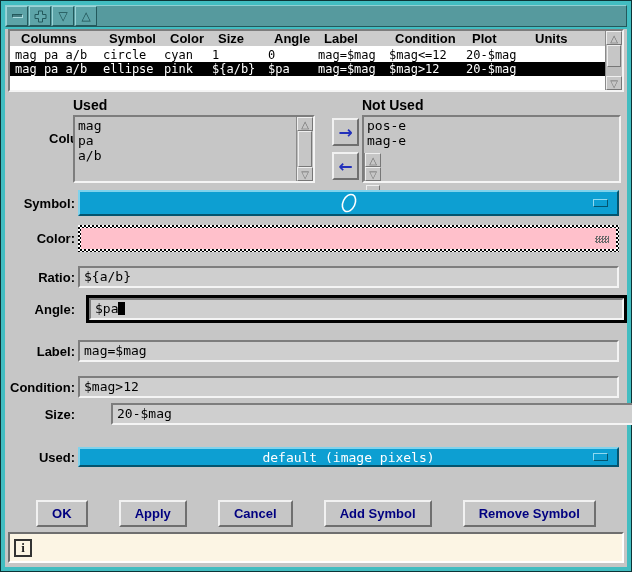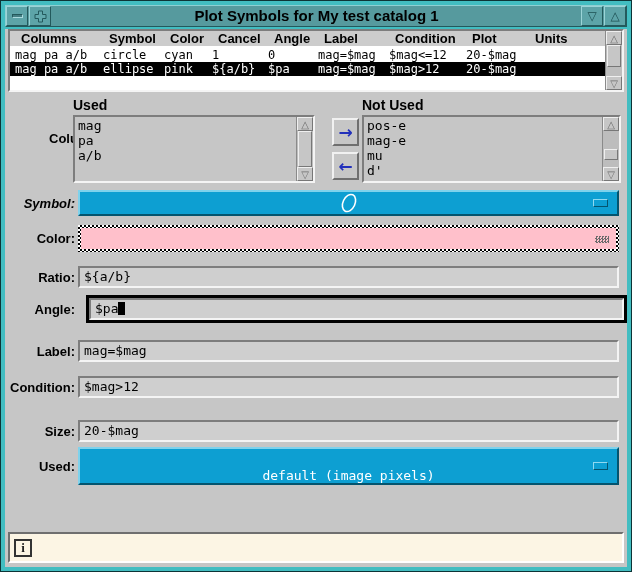--- a/index.html
+++ b/index.html
@@ -157,38 +157,37 @@
 
   <div class="titlebar">
     <div class="tb-btn">
       <div class="wb-dash"></div>
     </div>
     <div class="tb-btn">
       <svg width="13" height="13">
         <path d="M4.5 1h4v3.5H12v4H8.5V12h-4V8.5H1v-4h3.5z" fill="#62a9ad" stroke="#23595c" stroke-width="1"></path>
       </svg>
     </div>
-    <div class="tb-title">Plot Symbols for My test catalog 1</div>
     <div class="tb-btn">
       <span>▽</span>
     </div>
     <div class="tb-btn" style="margin-right:0;">
       <span>△</span>
     </div>
   </div>
 
   <div class="main">
 
     <div class="table-wrap sunken">
       <div class="table-cols">
         <div class="thead">
             <span>Columns</span>
             <span>Symbol</span>
             <span>Color</span>
-            <span>Cancel</span>
+            <span>Size</span>
             <span>Angle</span>
             <span>Label</span>
             <span>Condition</span>
             <span>Plot</span>
             <span>Units</span>
           </div>
         <div>
             <div class="trow">
               <span>mag pa a/b</span>
               <span>circle</span>
@@ -241,37 +240,37 @@
       </div>
     </div>
 
     <button class="xfer-btn raised" style="left:327px;top:89px;">
       <span>→</span>
     </button>
     <button class="xfer-btn raised" style="left:327px;top:123px;">
       <span>←</span>
     </button>
 
-    <div class="listbox sunken" style="left:357px;top:86px;width:259px;">
+    <div class="listbox sunken" style="left:357px;top:86px;width:259px;flex-direction:column;">
       <div class="list-items">
           <div class="litem">pos-e</div>
           <div class="litem">mag-e</div>
           <div class="litem">mu</div>
           <div class="litem">d'</div>
         </div>
       <div class="vscroll">
         <div class="sb-arrow">△</div>
         <div class="sb-trough">
           <div class="sb-thumb" style="top:18px;height:11px;"></div>
         </div>
         <div class="sb-arrow">▽</div>
       </div>
     </div>
 
-    <div class="form-row" style="top:161px;font-style:italic;">
+    <div class="form-row" style="top:161px;">
       <div class="f-label">Symbol:</div>
       <div class="f-field">
         <div class="optmenu">
           <svg width="24" height="24">
             <ellipse cx="12" cy="12" rx="6" ry="9" transform="rotate(25 12 12)" fill="none" stroke="#fff" stroke-width="1.6"></ellipse>
           </svg>
           <div class="indicator"></div>
         </div>
       </div>
     </div>
@@ -308,37 +307,44 @@
       </div>
     </div>
 
     <div class="form-row" style="top:347px;">
       <div class="f-label">Condition:</div>
       <div class="f-field">
         <div class="entry">$mag&gt;12</div>
       </div>
     </div>
 
-    <div class="form-row" style="top:391px;">
+    <div class="form-row" style="top:374px;gap:33px;">
       <div class="f-label">Size:</div>
       <div class="f-field">
         <div class="entry">20-$mag</div>
       </div>
     </div>
 
     <div class="form-row" style="top:418px;">
       <div class="f-label">Used:</div>
       <div class="f-field">
-        <div class="optmenu units-menu" style="height:38px;align-items:flex-end;">
+        <div class="optmenu units-menu" style="height:20px;align-items:flex-end;">
           <span>default (image pixels)</span>
           <div class="indicator"></div>
         </div>
       </div>
     </div>
 
+    <div class="btn-row">
+        <button class="tkbtn">OK</button>
+        <button class="tkbtn">Apply</button>
+        <button class="tkbtn">Cancel</button>
+        <button class="tkbtn">Add Symbol</button>
+        <button class="tkbtn">Remove Symbol</button>
+      </div>
 
     <div class="statusbar">
       <div class="info-icon">i</div>
       <span class="status-text"></span>
     </div>
 
   </div>
 </div>
 
 </body></html>

